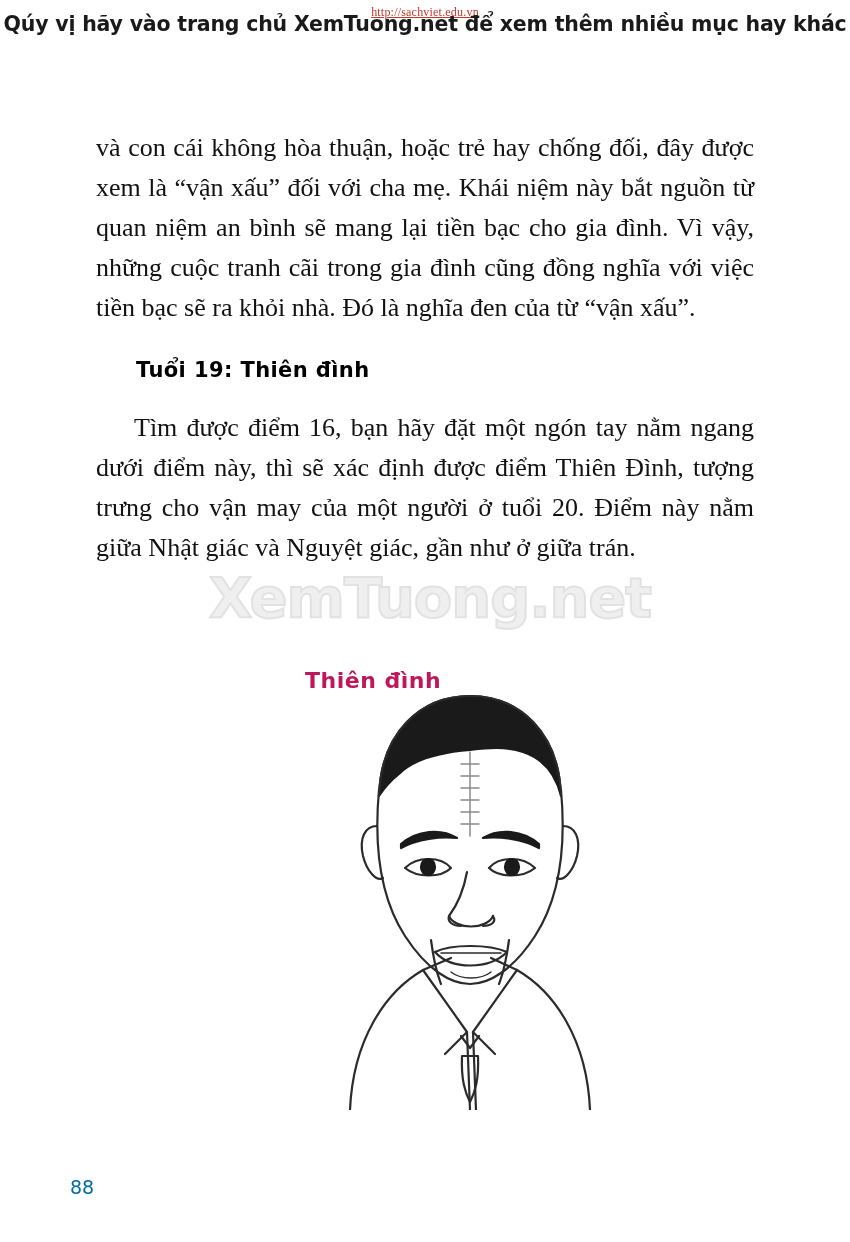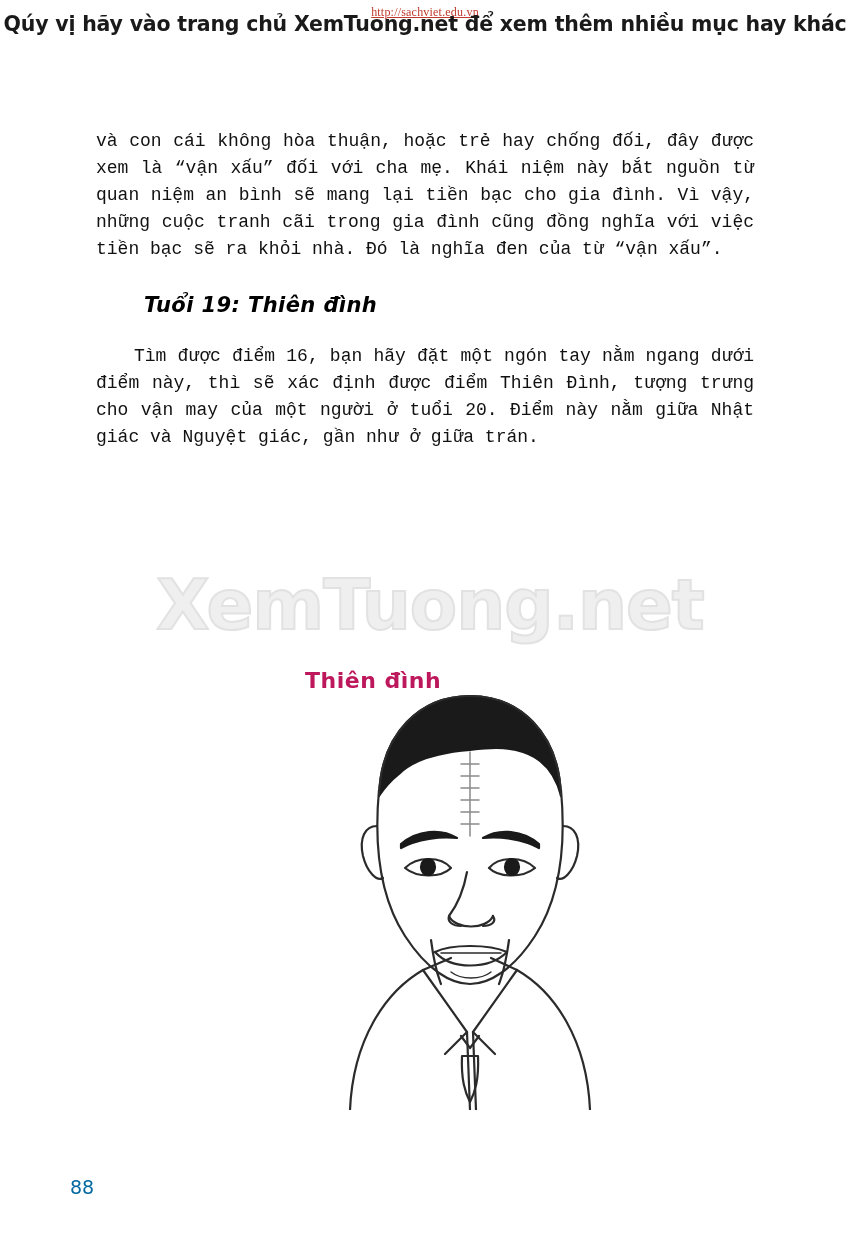--- a/index.html
+++ b/index.html
@@ -51,54 +51,52 @@
 
   
   .content {
     position: absolute;
     left: 96px;
     top: 128px;
     width: 658px;
   }
   p.body-par {
     margin: 0 0 0 0;
-    font-size: 18px;
-    line-height: 27px;
+    font-size: 26px;
+    line-height: 40px;
     text-align: justify;
     text-justify: inter-word;
     color: #111111;
-    font-family: Liberation Mono, monospace;
   }
   p.body-par.indent {
     text-indent: 38px;
   }
   h2.section-heading {
     font-family: "DejaVu Sans", sans-serif;
     font-size: 21px;
     font-weight: bold;
-    margin: 16px;
+    margin: 8px;
     padding: 0 0 0 32px;
     letter-spacing: 0.4px;
     color: #000000;
-    font-style: italic;
   }
   .heading-block {
     margin-top: 30px;
     margin-bottom: 26px;
   }
 
   
   .watermark {
     position: absolute;
     left: 70px;
     top: 565px;
     width: 720px;
     text-align: center;
     font-family: "DejaVu Sans", sans-serif;
-    font-size: 69px;
+    font-size: 56px;
     font-weight: bold;
     letter-spacing: -1px;
     color: transparent;
     -webkit-text-stroke: 2px #e2e2e2;
     text-shadow: 0 0 0 #efefef;
     pointer-events: none;
     user-select: none;
     z-index: 5;
   }
 

